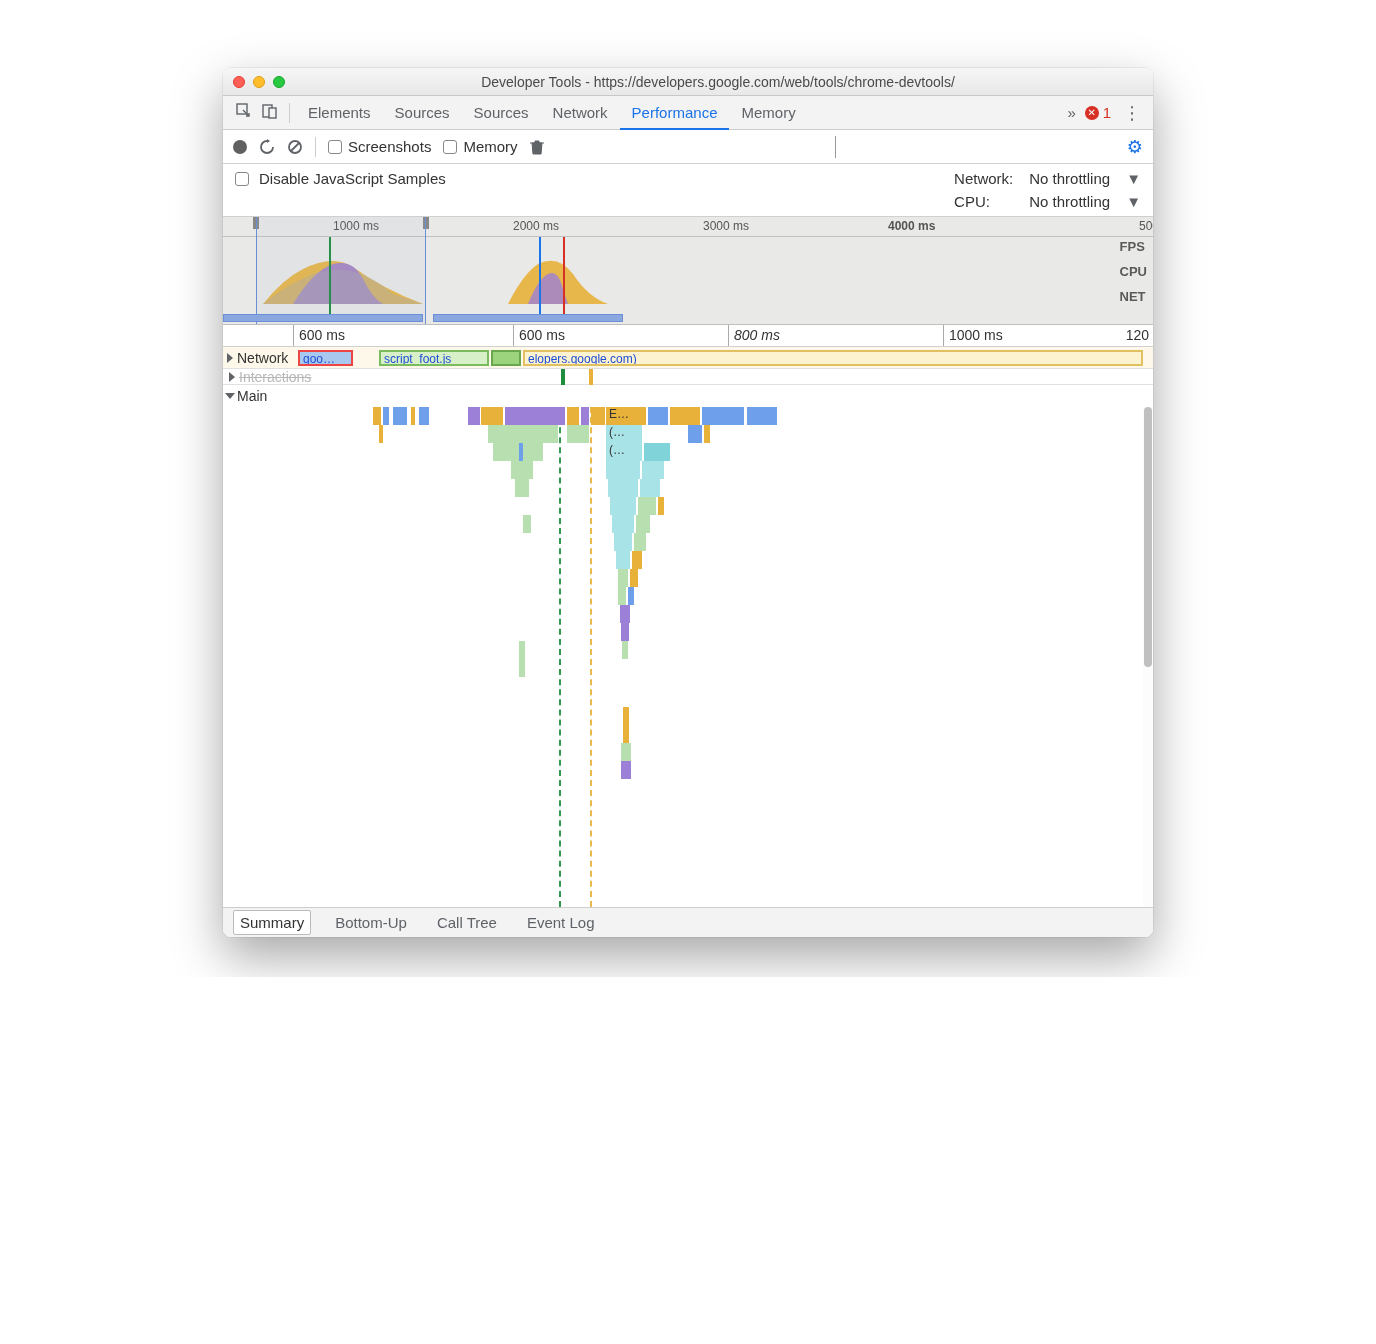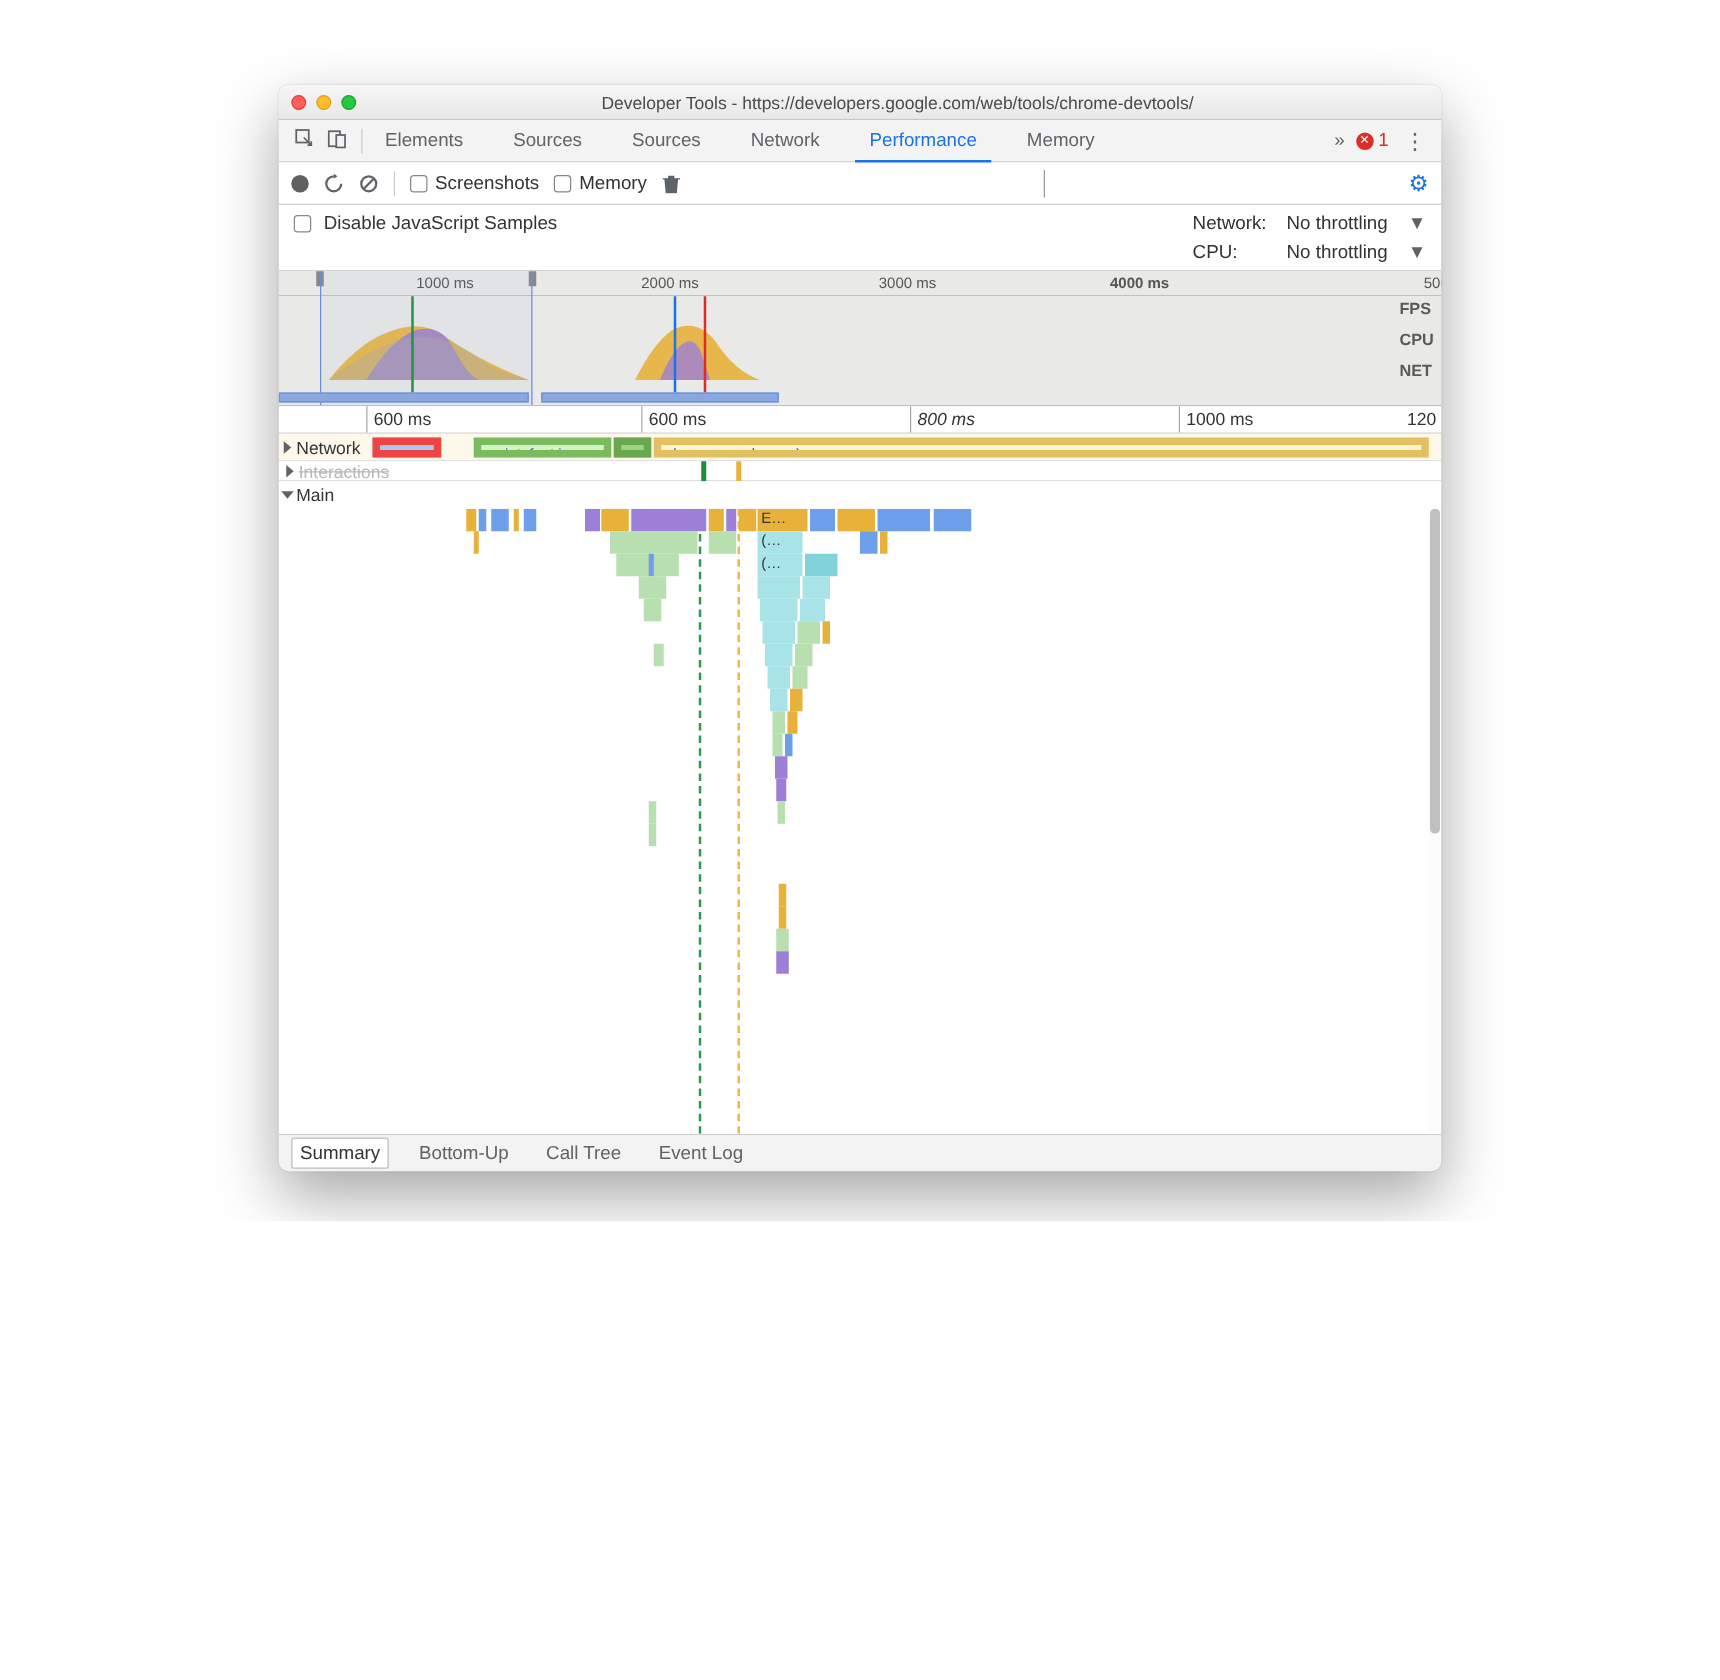--- a/index.html
+++ b/index.html
@@ -42,21 +42,21 @@
     border-bottom: 1px solid #cdcdcd;
     display:flex;
     align-items:center;
     padding: 0 8px;
     background:#f3f3f3;
     font-size:15px;
     color:#5f6368;
   }
   .tabbar .icon-btn { width:26px; text-align:center; color:#5f6368;}
   .tabbar .sep { width:1px; height:20px; background:#cdcdcd; margin:0 6px;}
-  .tabs { display:flex; gap:16px; }
+  .tabs { display:flex; gap:0; }
   .tab { padding: 0 12px; height:34px; line-height:34px; cursor:pointer; }
   .tab.active { color:#1a73e8; border-bottom:2px solid #1a73e8; font-weight:500;}
   .tabbar .spacer{flex:1;}
   .err-badge{display:flex;align-items:center;gap:4px;color:#d93025;font-weight:500;}
   .err-circle{width:14px;height:14px;border-radius:50%;background:#d93025;color:#fff;display:flex;align-items:center;justify-content:center;font-size:10px;line-height:1;}
   
   .toolbar1 {
     height:34px; border-bottom:1px solid #d0d0d0; background:#fff;
     display:flex; align-items:center; padding:0 10px; gap:12px; font-size:15px; color:#333;
   }
@@ -89,21 +89,21 @@
   .ruler2 .tickline{position:absolute;top:0;bottom:0;width:1px;background:#aaa;}
   
   .lane {
     height:22px; border-bottom:1px solid #e0e0e0; display:flex; align-items:center;
     font-size:14px; color:#333; position:relative; background:#fdf8e9;
   }
   .lane.white{background:#fff;}
   .lane .head{display:flex;align-items:center;gap:4px;padding-left:4px;min-width:110px;}
   .disclosure{width:0;height:0;border-left:6px solid #5f6368;border-top:5px solid transparent;border-bottom:5px solid transparent;display:inline-block;}
   .disclosure.down{transform:rotate(90deg);}
-  .netblock{position:absolute;height:16px;top:3px;background:#a9c8f0;border:6px solid #ef4444;font-size:12px;padding:0 3px;color:#1d4ed8;white-space:nowrap;overflow:hidden;}
+  .netblock{position:absolute;height:16px;top:3px;background:#a9c8f0;border:2px solid #ef4444;font-size:12px;padding:0 3px;color:#1d4ed8;white-space:nowrap;overflow:hidden;}
   
   .flame-area{position:relative;height:500px;background:#fff;overflow:hidden;}
   .flame-row{position:absolute;left:0;right:10px;height:18px;}
   .flame-bar{position:absolute;height:18px;top:0;}
   .c-blue{background:#6d9feb;}
   .c-purple{background:#9c7fd6;}
   .c-orange{background:#e8b13a;}
   .c-green{background:#b7dfb0;}
   .c-teal{background:#a8e3e8;}
   .c-darkteal{background:#7fd3d9;}

